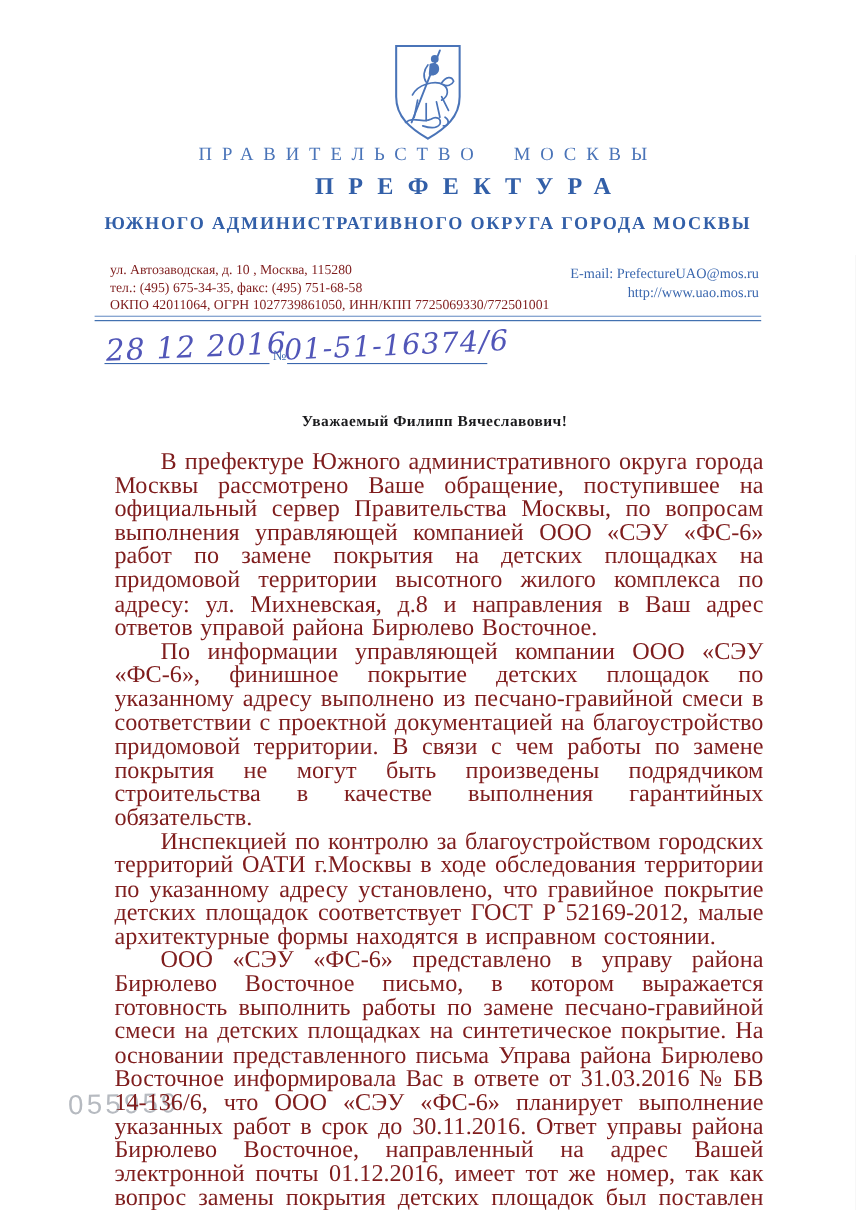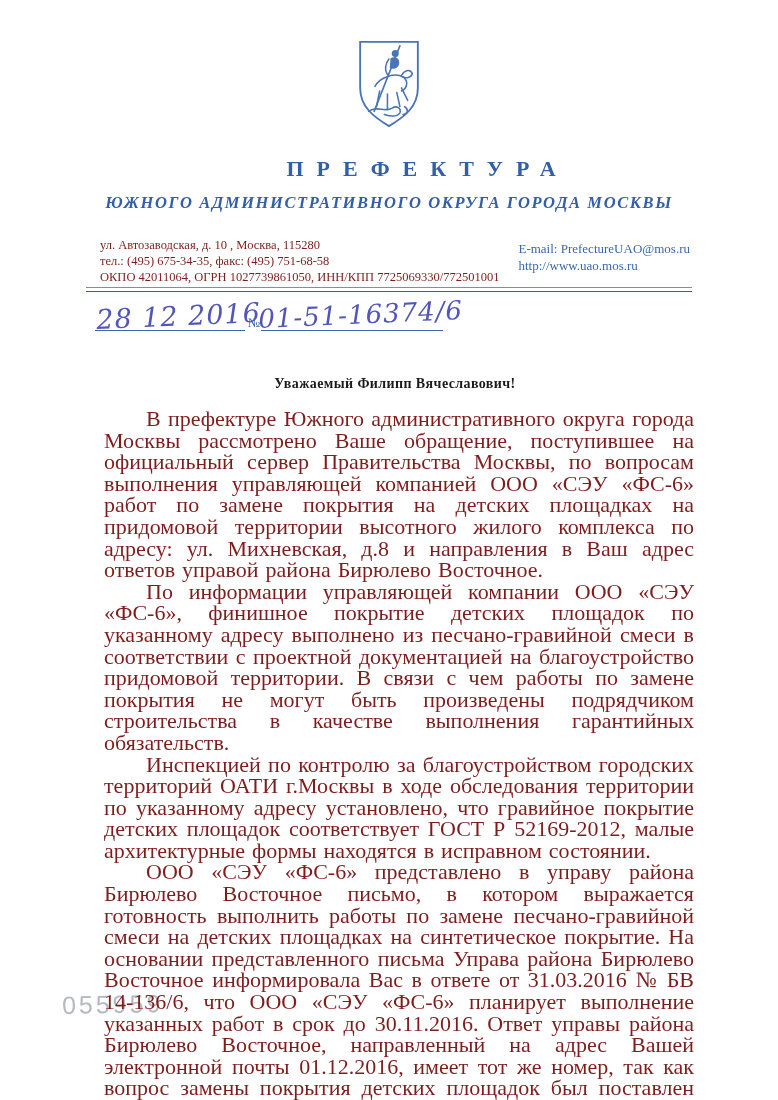--- a/index.html
+++ b/index.html
@@ -19,29 +19,29 @@
     letter-spacing:9px;word-spacing:14px;white-space:nowrap;
   }
   .pref-line{
     position:absolute;left:0;top:156px;width:100%;
     text-align:center;font-size:22px;font-weight:bold;color:#325fa8;
     letter-spacing:13px;white-space:nowrap;text-indent:13px;margin-left:32px;
   }
   .district-line{
     position:absolute;left:0;top:193px;width:100%;
     text-align:center;font-size:16.5px;font-weight:bold;color:#325fa8;
-    letter-spacing:1.6px;white-space:nowrap;font-style:italic;
+    letter-spacing:1.6px;white-space:nowrap;
   }
   .contact-left{
     position:absolute;left:100px;top:238px;
     font-size:12.5px;line-height:1.26;color:#7f1d1d;white-space:nowrap;
   }
   .contact-right{
     position:absolute;right:88px;top:241px;
-    font-size:13px;line-height:1.3;color:#3a67ae;text-align:left;white-space:nowrap;
+    font-size:13px;line-height:1.3;color:#3a67ae;text-align:right;white-space:nowrap;
   }
   .double-rule{
     position:absolute;left:86px;top:287px;width:606px;height:0;
     border-top:1.5px solid #6e92c6;
     box-shadow:0 4px 0 0 #2e62a8;
   }
   
   .ref-row1{
     position:absolute;left:95px;top:297px;height:34px;
     display:flex;align-items:flex-end;
@@ -106,20 +106,21 @@
       <path d="M66,48 C71,40 78,40 80,46 C78,51 72,52 68,50"></path>
       <path d="M38,68 L34,88"></path>
       <path d="M48,72 L48,92"></path>
       <path d="M60,70 L64,88"></path>
       <path d="M66,64 L74,80"></path>
       <path d="M24,94 C34,86 44,96 54,90 C60,86 66,90 64,96 C60,102 50,100 44,98"></path>
       <path d="M70,88 C76,92 74,98 68,98"></path>
     </svg>
   </div>
 
+  <div class="gov-line">ПРАВИТЕЛЬСТВО МОСКВЫ</div>
   <div class="pref-line">ПРЕФЕКТУРА</div>
   <div class="district-line">ЮЖНОГО АДМИНИСТРАТИВНОГО ОКРУГА ГОРОДА МОСКВЫ</div>
 
   <div class="contact-left">
     <div>ул. Автозаводская, д.  10 , Москва, 115280</div>
     <div>тел.: (495) 675-34-35, факс: (495) 751-68-58</div>
     <div>ОКПО 42011064, ОГРН 1027739861050, ИНН/КПП 7725069330/772501001</div>
   </div>
   <div class="contact-right">
     <div>E-mail: PrefectureUAO@mos.ru</div>

